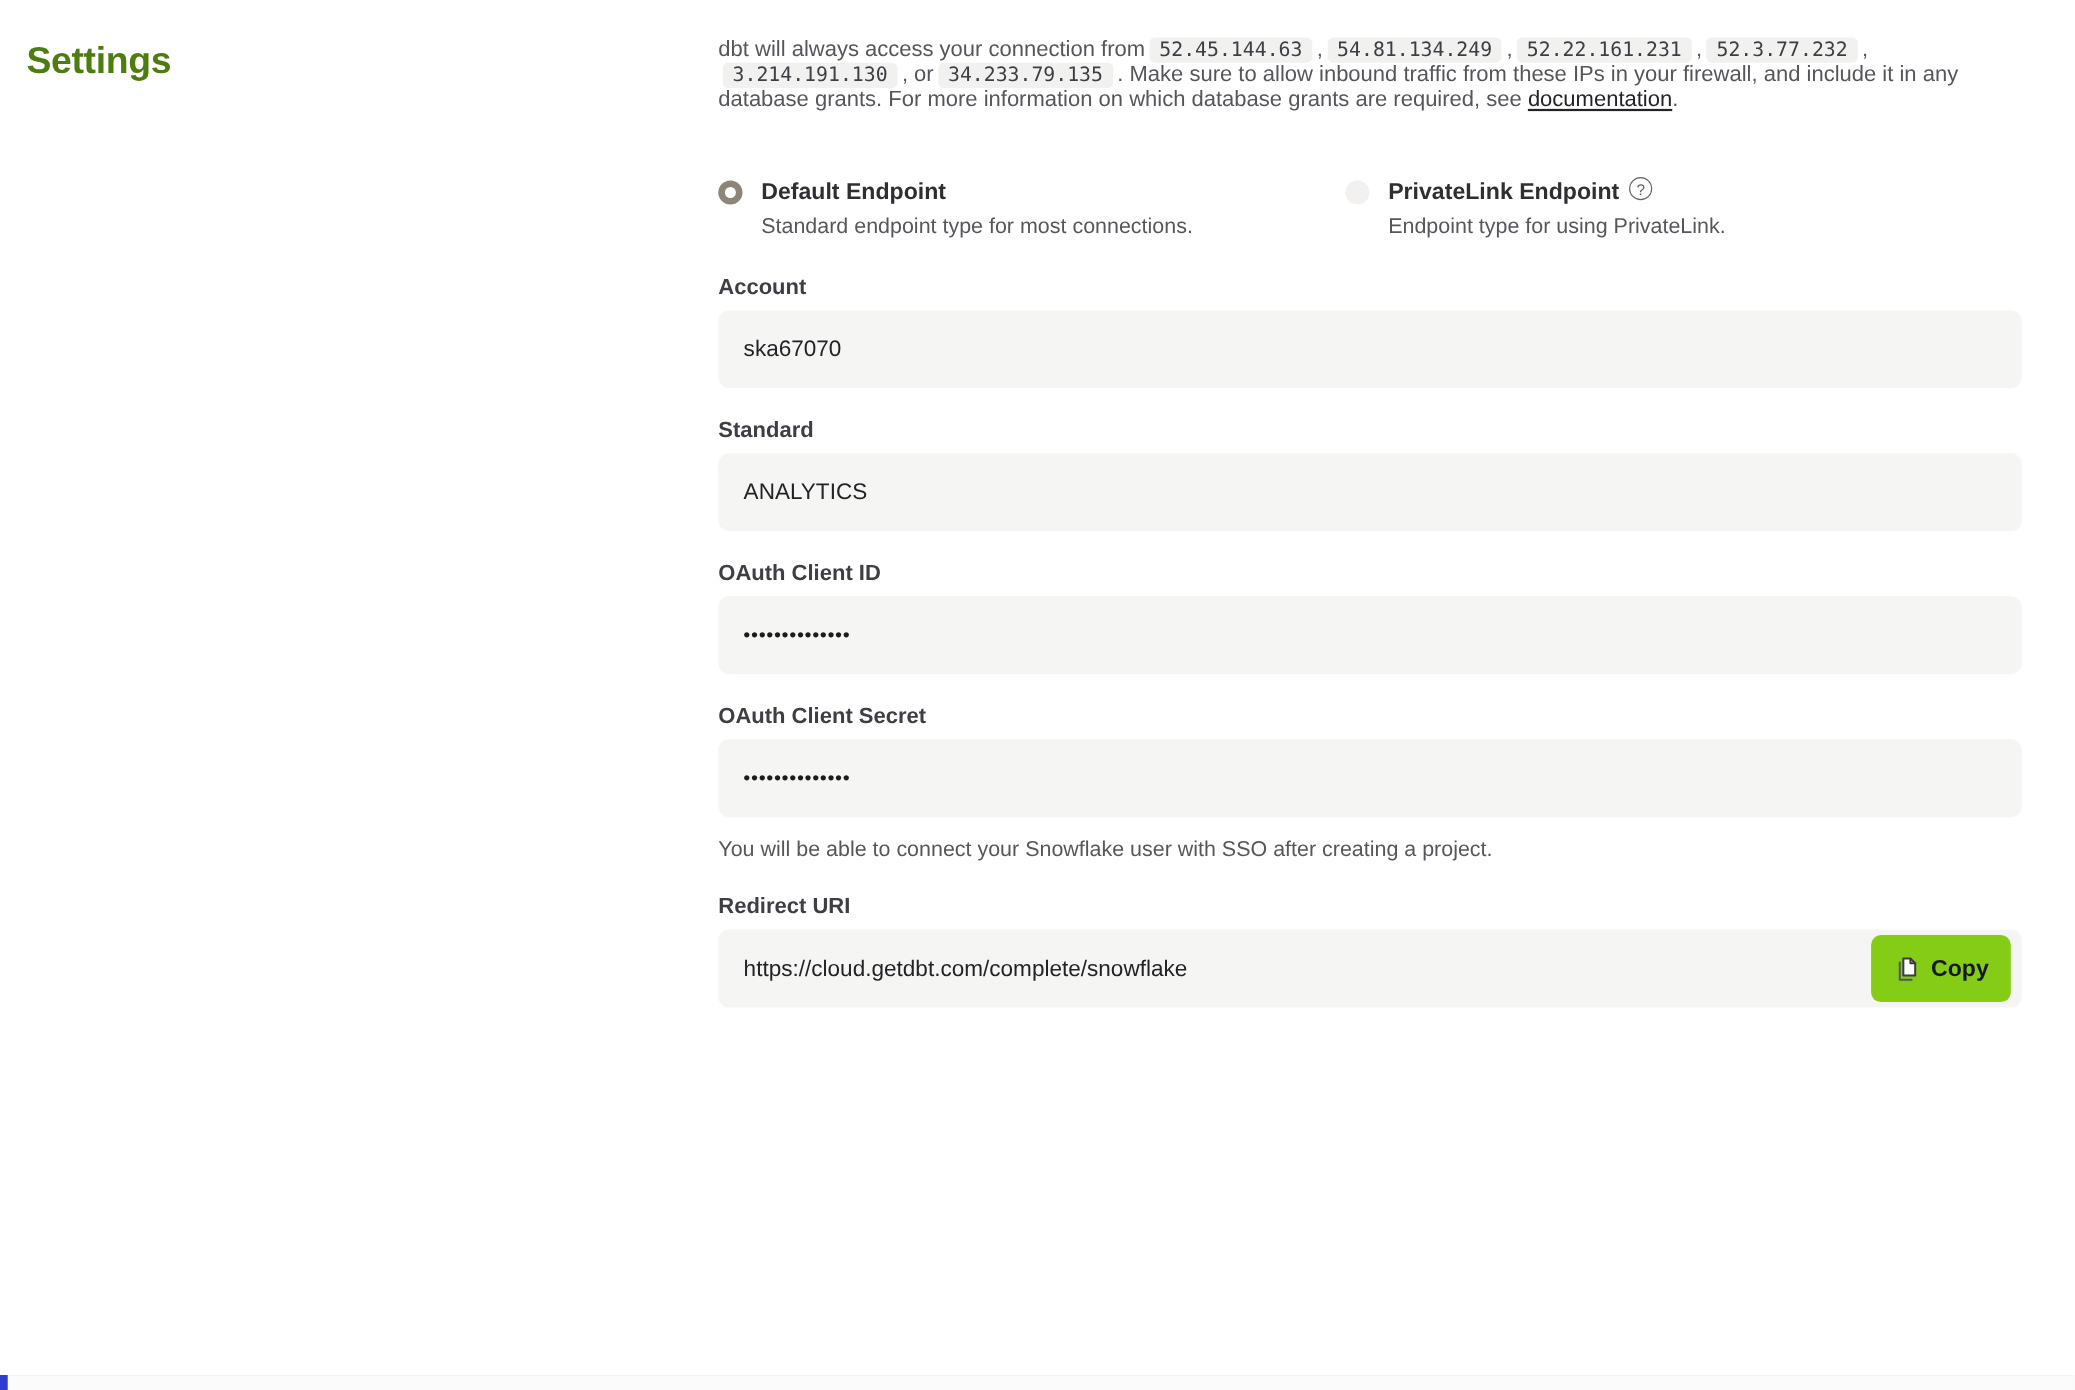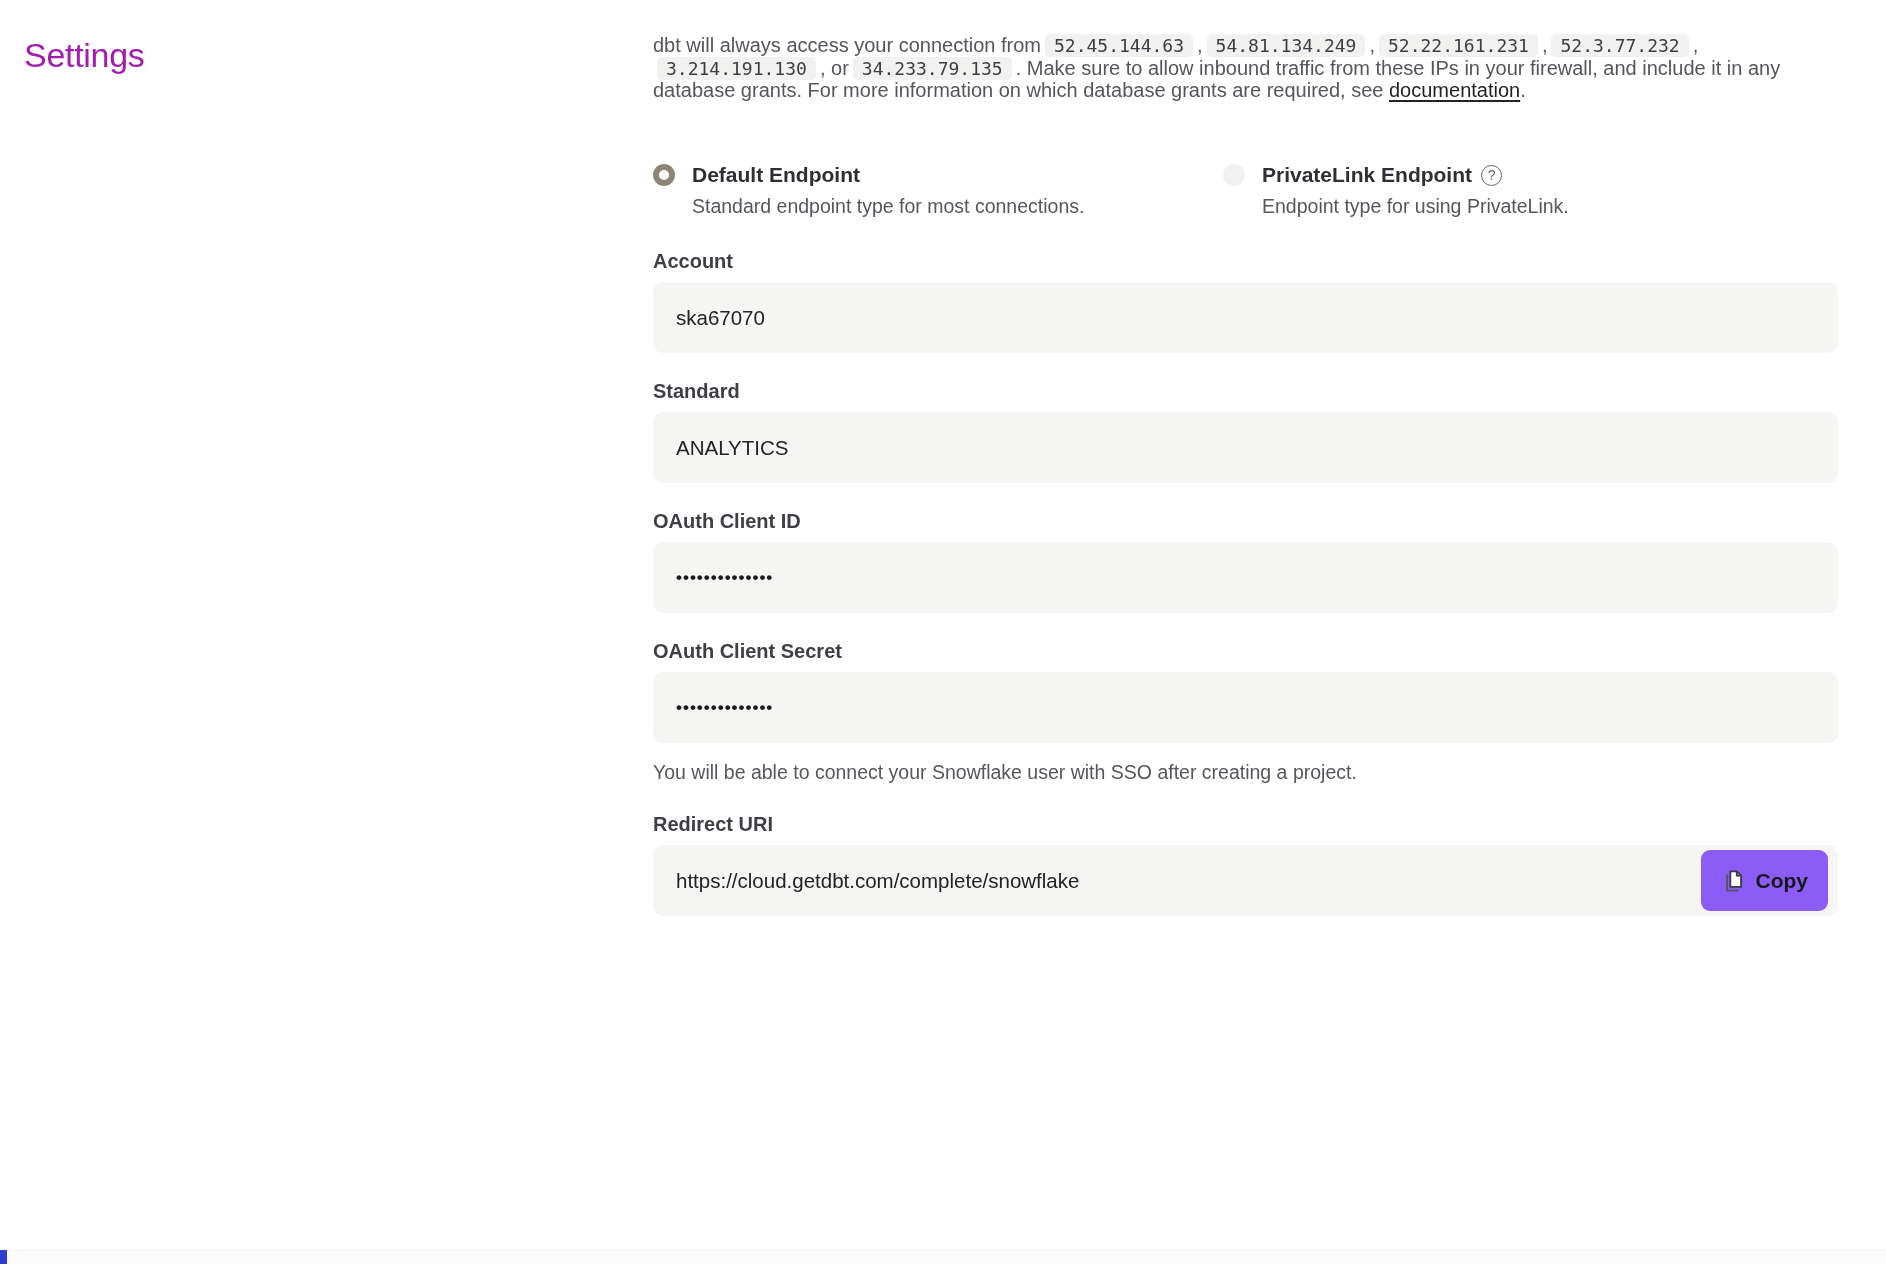--- a/index.html
+++ b/index.html
@@ -1,21 +1,21 @@
 <!DOCTYPE html>
 <html><head>
 <meta charset="utf-8">
 <style>
   * { margin:0; padding:0; box-sizing:border-box; }
   html,body { width:1886px; height:1264px; background:#ffffff; overflow:hidden;
               font-family:"Liberation Sans", sans-serif; color:#1f1f23; }
   .page { position:relative; width:1886px; height:1264px; }
 
-  .page-title { position:absolute; left:24px; top:36px; font-size:34px; font-weight:400;
-                color:#a21caf; letter-spacing:-0.3px; }
+  .page-title { position:absolute; left:24px; top:36px; font-size:34px; font-weight:700;
+                color:#4d7c0f; letter-spacing:-0.3px; }
 
   .main { position:absolute; left:653px; top:34px; width:1185px; }
 
   
   .notice { font-size:20px; line-height:21px; color:#55555b; margin-bottom:60px; }
   .ip-chip { display:inline-block; font-family:"DejaVu Sans Mono", monospace; font-size:18px;
              color:#3d3d43; background:#f1f1f0; border-radius:5px; padding:1px 9px;
              margin:0 4px; white-space:nowrap; }
   .doc-link { color:#232327; font-weight:500; text-decoration:underline; text-underline-offset:3px; cursor:pointer; }
 
@@ -23,37 +23,37 @@
   .endpoint-row { display:flex; margin-bottom:30px; }
   .endpoint-option { display:flex; align-items:flex-start; cursor:pointer; }
   .endpoint-option.first { width:570px; }
   .radio { width:22px; height:22px; border-radius:50%; margin-top:3px; flex:0 0 22px; position:relative; }
   .radio.selected { background:#8e8579; }
   .radio.selected::after { content:""; position:absolute; left:6px; top:6px; width:10px; height:10px;
                            border-radius:50%; background:#ffffff; }
   .radio.unselected { background:#f2f1ef; }
   .endpoint-text { margin-left:17px; }
   .endpoint-label { font-size:21px; font-weight:700; color:#2e2e33; line-height:28px;
-                    display:flex; align-items:center; }
+                    display:flex; }
   .help-icon { display:inline-flex; align-items:center; justify-content:center; width:21px; height:21px;
                border:1.6px solid #62626a; border-radius:50%; color:#62626a; font-size:14px;
                font-weight:400; margin-left:9px; cursor:pointer; }
   .endpoint-desc { font-size:19.5px; color:#56565c; line-height:27px; margin-top:4px; font-weight:400; }
 
   
   .field-block { margin-bottom:27px; }
   .field-label { font-size:20px; color:#3e3e45; margin-bottom:9px; font-weight:700; }
   .field { height:71px; background:#f5f5f4; border-radius:10px; display:flex; align-items:center;
            padding:0 10px 0 23px; cursor:text; }
   .field-value { font-size:20.5px; color:#232327; font-weight:500; }
   .field-value.masked { font-size:17px; font-weight:700; letter-spacing:1px; color:#1c1c1f; }
   .helper-text { font-size:19.5px; color:#56565c; margin:-11px 0 27px 0; line-height:27px; }
 
   .uri-field { justify-content:space-between; }
-  .copy-button { background:#8b5cf6; border:none; border-radius:9px; height:61px; padding:0 20px;
+  .copy-button { background:#84cc16; border:none; border-radius:9px; height:61px; padding:0 20px;
                  display:flex; align-items:center; gap:11px; cursor:pointer; }
   .copy-button-label { font-size:21px; font-weight:700; color:#18181b; }
   .copy-icon { display:block; }
 
   
   .footer-strip { position:absolute; left:0; right:0; bottom:0; height:14px; background:#fbfbfb;
                   border-top:1px solid #f3f3f2; }
   .footer-accent { position:absolute; left:0; bottom:0; width:7px; height:14px; background:#2e3ed0; }
 </style>
 </head>

